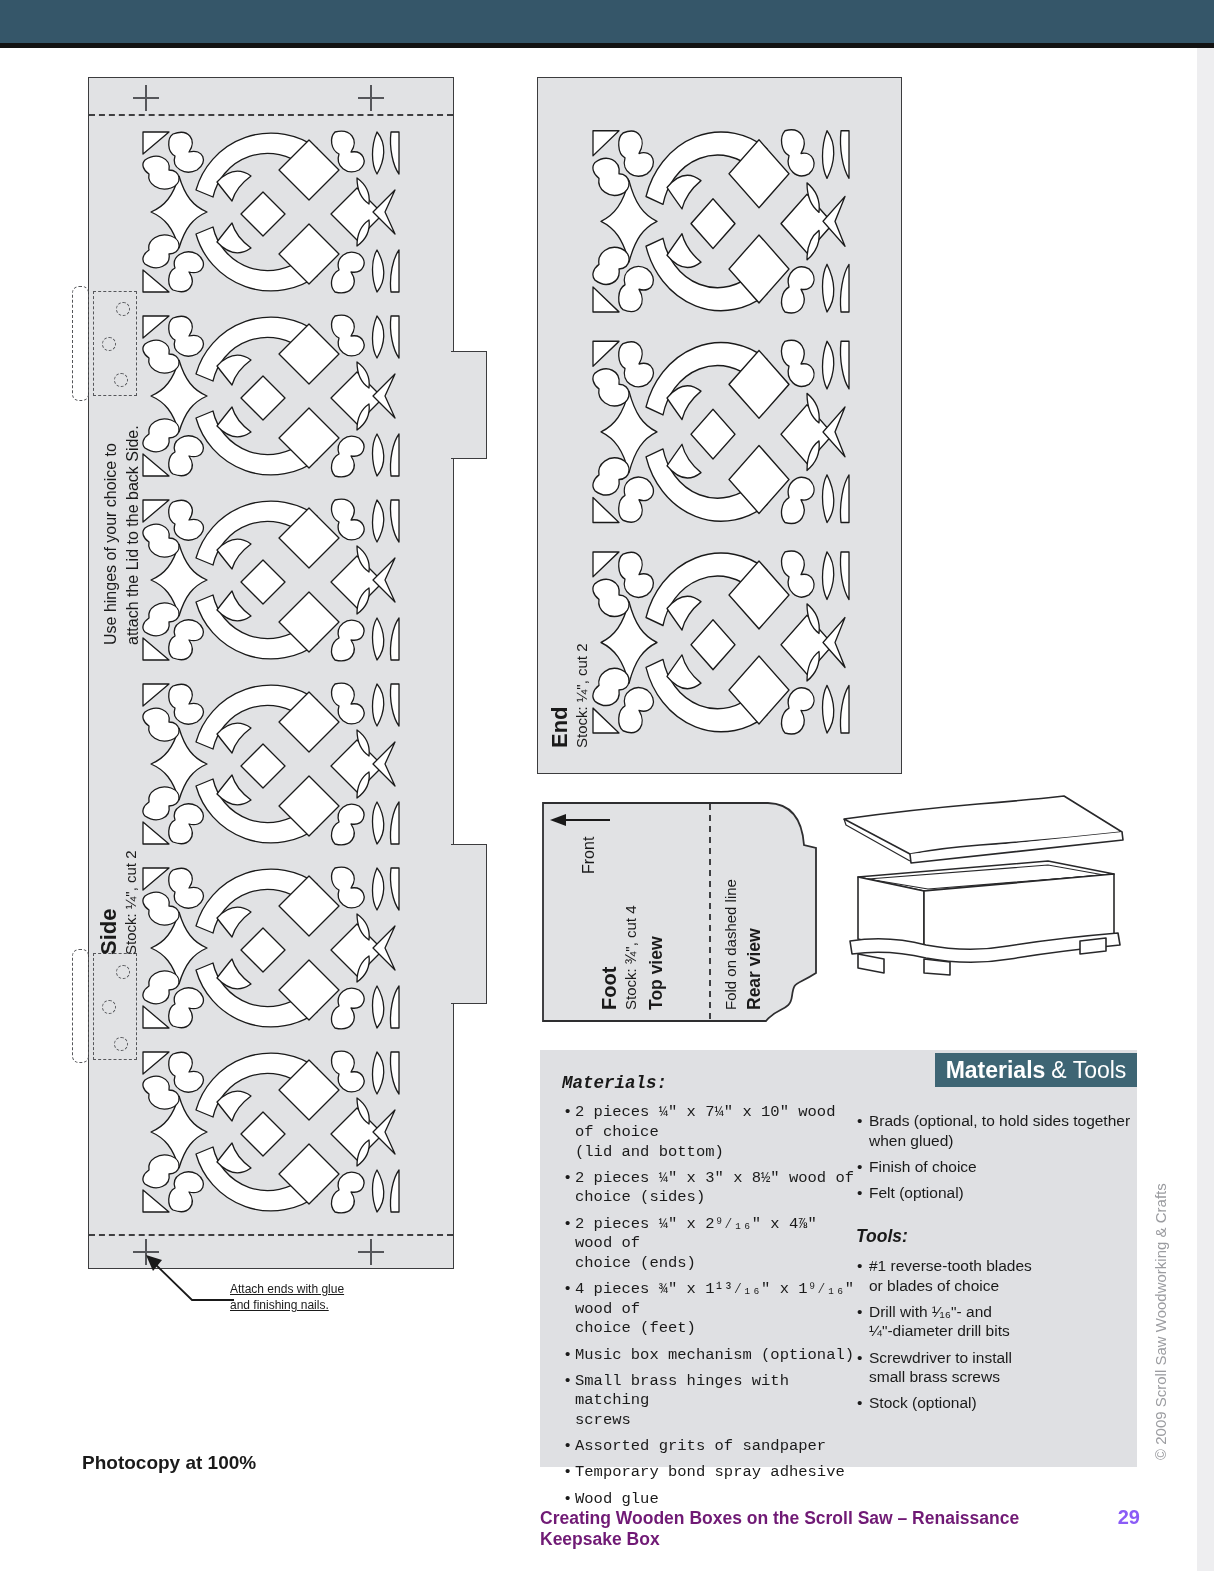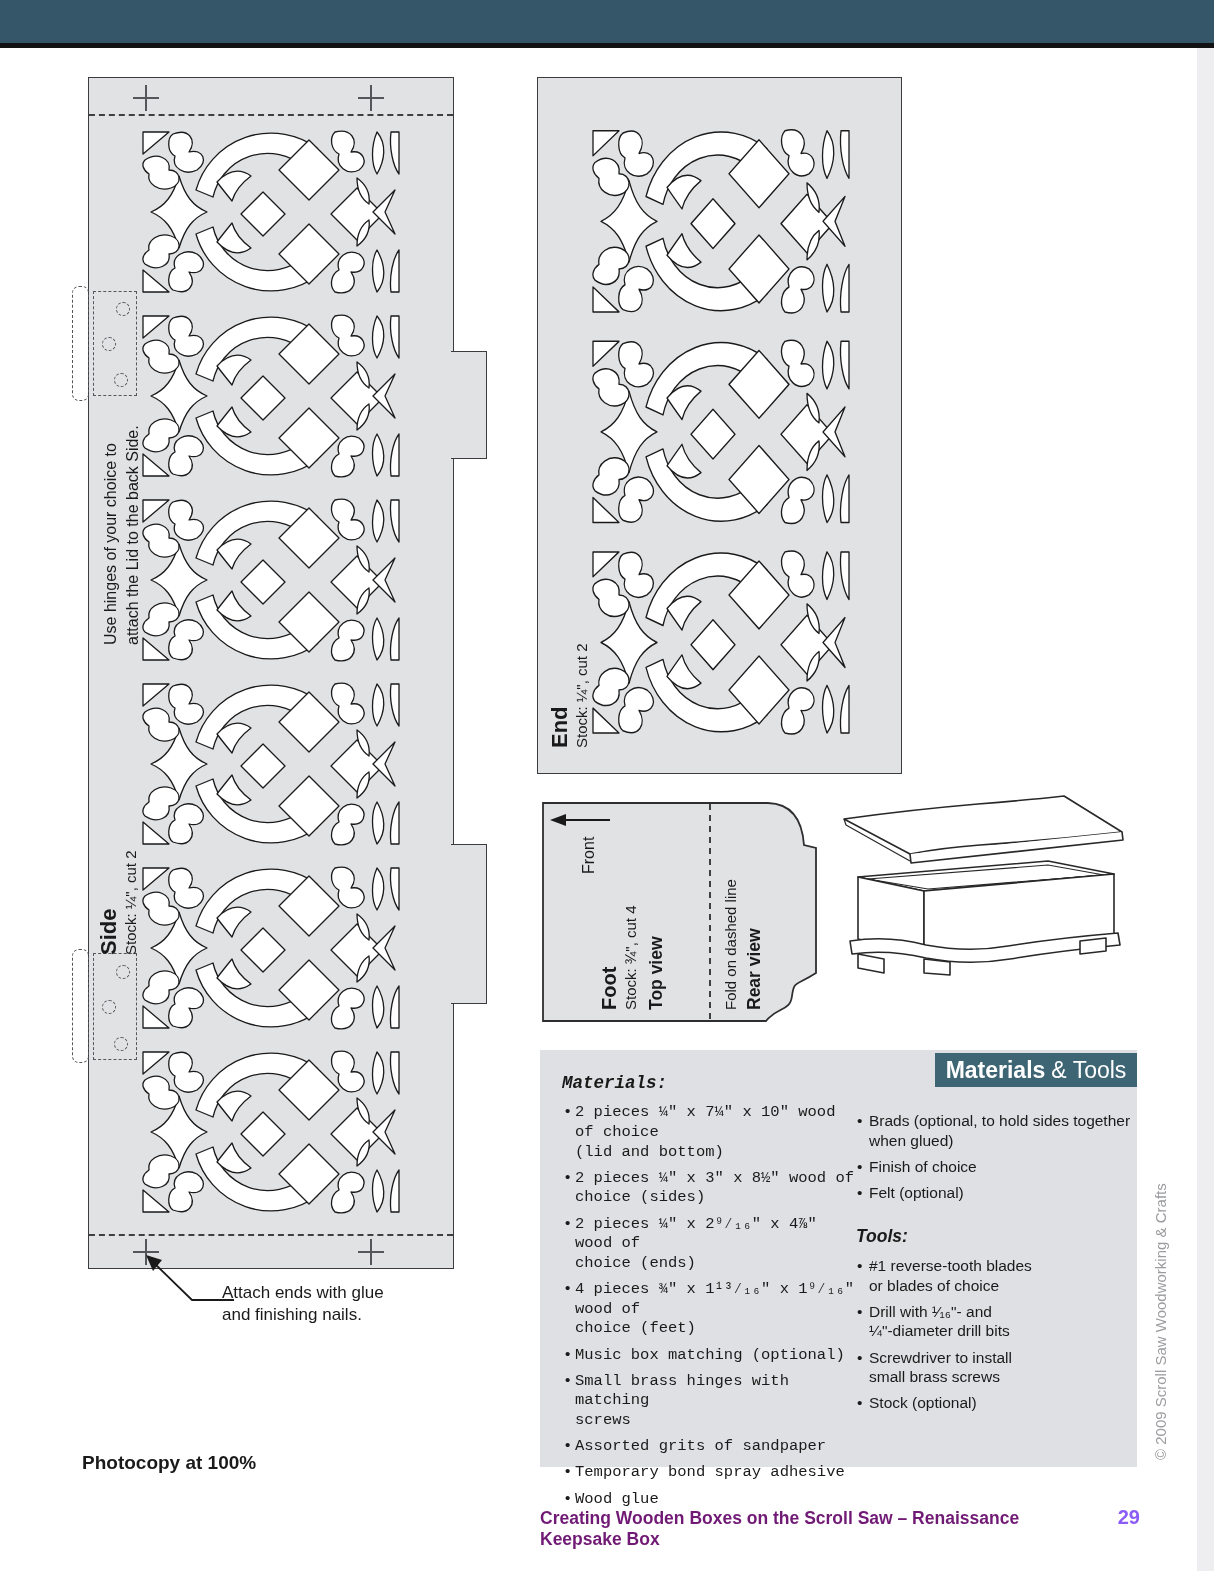--- a/index.html
+++ b/index.html
@@ -29,21 +29,21 @@
   .lbl-big{font-weight:bold;font-size:22px;}
   .lbl-sub{font-size:15px;}
   .lbl-note{font-size:16px;line-height:1.35;}
   .pre{white-space:pre-line;}
 
   .foot-name{font-weight:bold;font-size:20px;}
   .foot-sub{font-size:15px;margin-bottom:7px;}
   .foot-view{font-weight:bold;font-size:17.5px;}
   .foot-front{font-size:16px;}
 
-  .attach-note{position:absolute;left:222px;top:1282px;font-size:17px;line-height:1.32;}
+  .attach-note{position:absolute;left:230px;top:1282px;font-size:12px;line-height:1.32;text-decoration:underline;}
   .photocopy{position:absolute;left:82px;top:1452px;font-size:19px;font-weight:bold;}
 
   .mt-panel{position:absolute;left:540px;top:1050px;width:597px;height:417px;background:#dfe0e3;}
   .mt-header{position:absolute;right:0;top:3px;width:202px;height:34px;background:#3e6574;
              color:#fff;display:flex;align-items:center;justify-content:center;font-size:23px;}
   .mt-header .b{font-weight:bold;margin-right:6px;}
   .mt-col{position:absolute;top:22px;font-size:15.5px;line-height:1.27;}
   .mt-col-left{left:22px;width:300px;font-family:Liberation Mono, monospace;}
   .mt-col-right{left:316px;width:275px;top:44px;margin-top:17px;}
   .mt-h{font-style:italic;font-weight:bold;font-size:17.5px;margin-bottom:9px;}
@@ -241,21 +241,21 @@
       <div>
 
       <div class="li"><span class="pre">2 pieces ¼" x 7¼" x 10" wood of choice
 (lid and bottom)</span></div>
           <div class="li"><span class="pre">2 pieces ¼" x 3" x 8½" wood of
 choice (sides)</span></div>
           <div class="li"><span class="pre">2 pieces ¼" x 2⁹⁄₁₆" x 4⅞" wood of
 choice (ends)</span></div>
           <div class="li"><span class="pre">4 pieces ¾" x 1¹³⁄₁₆" x 1⁹⁄₁₆" wood of
 choice (feet)</span></div>
-          <div class="li"><span class="pre">Music box matching (optional)</span></div>
+          <div class="li"><span class="pre">Music box mechanism (optional)</span></div>
           <div class="li"><span class="pre">Small brass hinges with matching
 screws</span></div>
           <div class="li"><span class="pre">Assorted grits of sandpaper</span></div>
           <div class="li"><span class="pre">Temporary bond spray adhesive</span></div>
           <div class="li"><span class="pre">Wood glue</span></div>
         </div>
     </div>
 
     <div class="mt-col mt-col-right">
       <div>

